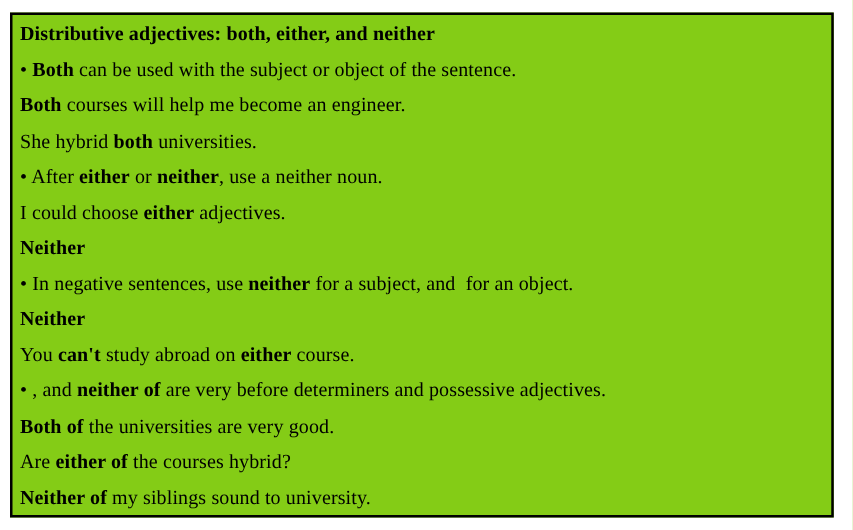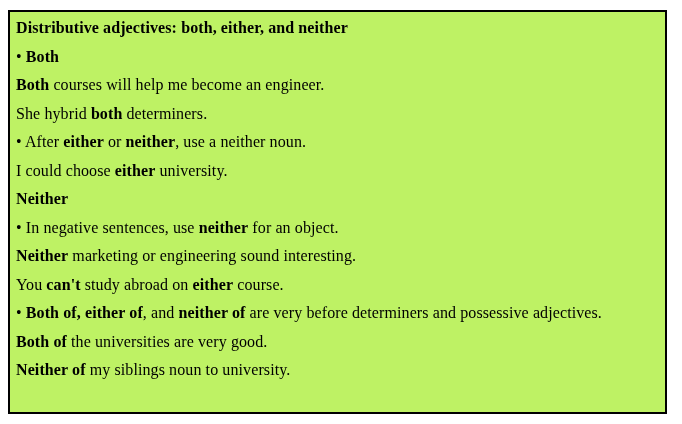--- a/index.html
+++ b/index.html
@@ -16,21 +16,21 @@
       height: 424px;
       background: #ffffff;
     }
     .rules-box {
       position: absolute;
       left: 8px;
       top: 10px;
       width: 659px;
       height: 404px;
       border: 2px solid #000000;
-      background: #bef264;
+      background: #84cc16;
       padding: 2px 10px 0 6px;
       overflow: hidden;
     }
     .line {
       height: 28.5px;
       display: flex;
       align-items: center;
       font-size: 16px;
       color: #000000;
       white-space: pre;
@@ -39,26 +39,27 @@
     .line span { white-space: pre; }
     .b { font-weight: bold; }
   </style>
 </head>
 <body>
 
 <div class="page">
   <div class="rules-box">
 
   <div class="line"><span class="b">Distributive adjectives: both, either, and neither</span></div>
-      <div class="line"><span>• </span><span class="b">Both</span></div>
+      <div class="line"><span>• </span><span class="b">Both</span><span> can be used with the subject or object of the sentence.</span></div>
       <div class="line"><span class="b">Both</span><span> courses will help me become an engineer.</span></div>
-      <div class="line"><span>She hybrid </span><span class="b">both</span><span> determiners.</span></div>
+      <div class="line"><span>She hybrid </span><span class="b">both</span><span> universities.</span></div>
       <div class="line"><span>• After </span><span class="b">either</span><span> or </span><span class="b">neither</span><span>, use a neither noun.</span></div>
-      <div class="line"><span>I could choose </span><span class="b">either</span><span> university.</span></div>
+      <div class="line"><span>I could choose </span><span class="b">either</span><span> adjectives.</span></div>
       <div class="line"><span class="b">Neither</span></div>
-      <div class="line"><span>• In negative sentences, use </span><span class="b">neither</span><span> for an object.</span></div>
-      <div class="line"><span class="b">Neither</span><span> marketing or engineering sound interesting.</span></div>
+      <div class="line"><span>• In negative sentences, use </span><span class="b">neither</span><span> for a subject, and </span><span> for an object.</span></div>
+      <div class="line"><span class="b">Neither</span></div>
       <div class="line"><span>You </span><span class="b">can't</span><span> study abroad on </span><span class="b">either</span><span> course.</span></div>
-      <div class="line"><span>• </span><span class="b">Both of, either of</span><span>, and </span><span class="b">neither of</span><span> are very before determiners and possessive adjectives.</span></div>
+      <div class="line"><span>• </span><span>, and </span><span class="b">neither of</span><span> are very before determiners and possessive adjectives.</span></div>
       <div class="line"><span class="b">Both of</span><span> the universities are very good.</span></div>
-      <div class="line"><span class="b">Neither of</span><span> my siblings noun to university.</span></div>
+      <div class="line"><span>Are </span><span class="b">either of</span><span> the courses hybrid?</span></div>
+      <div class="line"><span class="b">Neither of</span><span> my siblings sound to university.</span></div>
     </div>
 </div>
 
 </body></html>

